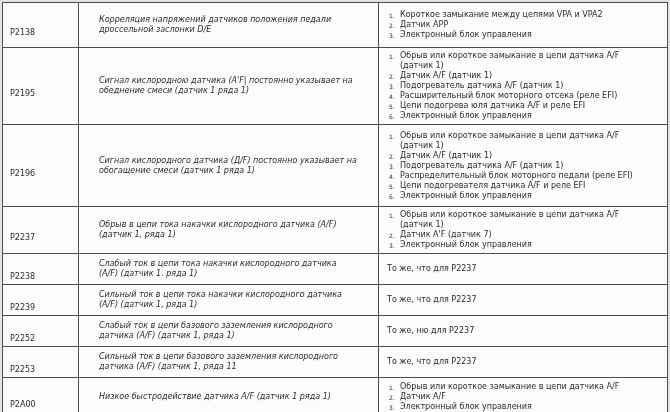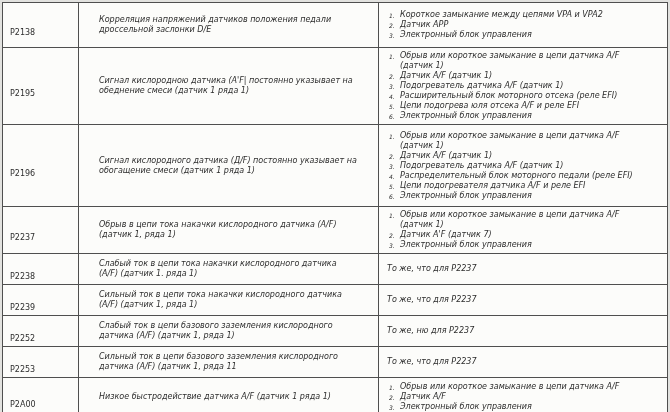--- a/index.html
+++ b/index.html
@@ -27,21 +27,21 @@
   col.c-desc{width:300px;}
   col.c-causes{width:289px;}
   td{
     border:1px solid var(--border);
     vertical-align:middle;
     line-height:10px;
     overflow:hidden;
   }
   td.code{padding:18px 4px 2px 7px;}
   td.desc{padding:3px 20px;font-style:italic;}
-  td.causes{padding:3px 14px 3px 8px;font-style:italic;}
+  td.causes{padding:3px 14px 3px 8px;}
   ol.cause-list{
     margin:0;padding:0;list-style:none;counter-reset:c;
   }
   ol.cause-list li{
     counter-increment:c;
     position:relative;
     padding-left:13px;
   }
   ol.cause-list li::before{
     content:counter(c) ".";
@@ -73,21 +73,21 @@
       </tr>
       <tr style="height: 77px;">
         <td class="code">P2195</td>
         <td class="desc">Сигнал кислородною датчика (A'F| постоянно указывает на обеднение смеси (датчик 1 ряда 1)</td>
         <td class="causes">
           <ol class="cause-list">
             <li>Обрыв или короткое замыкание в цепи датчика A/F (датчик 1)</li>
             <li>Датчик A/F (датчик 1)</li>
             <li>Подогреватель датчика A/F (датчик 1)</li>
             <li>Расширительный блок моторного отсека (реле EFI)</li>
-            <li>Цепи подогрева юля отсека A/F и реле EFI</li>
+            <li>Цепи подогрева юля датчика A/F и реле EFI</li>
             <li>Электронный блок управления</li>
           </ol>
         </td>
       </tr>
       <tr style="height: 82px;">
         <td class="code">P2196</td>
         <td class="desc">Сигнал кислородного датчика (Д/F) постоянно указывает на обогащение смеси (датчик 1 ряда 1)</td>
         <td class="causes">
           <ol class="cause-list">
             <li>Обрыв или короткое замыкание в цепи датчика A/F (датчик 1)</li>

